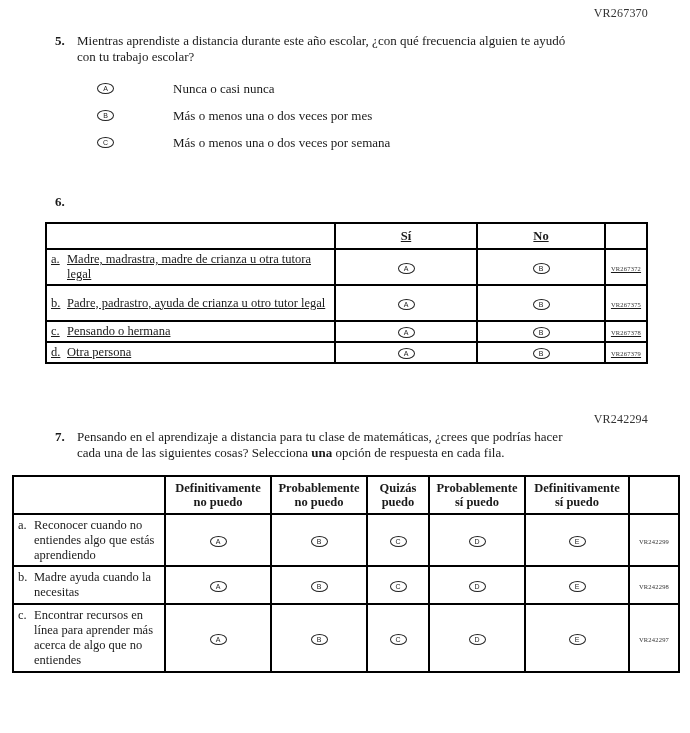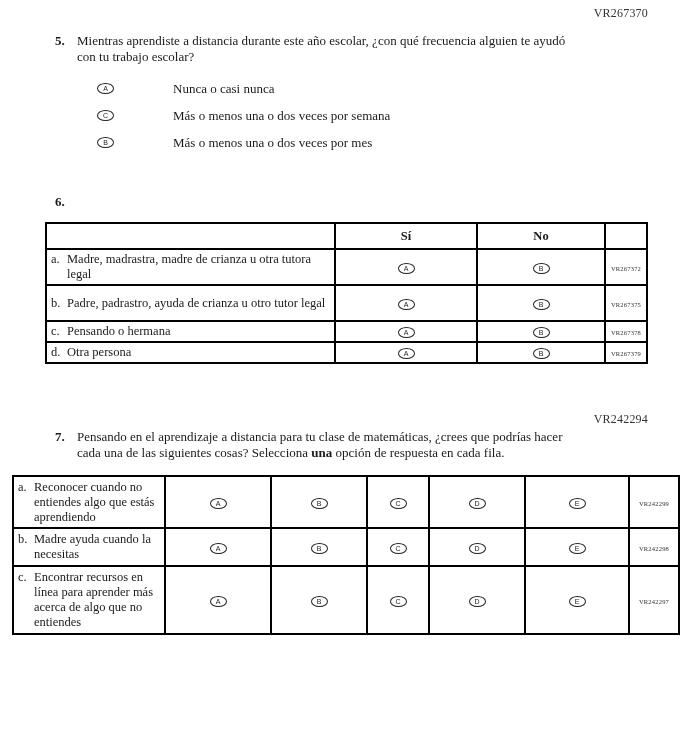--- a/index.html
+++ b/index.html
@@ -119,20 +119,21 @@
   }
   td.codecell{
     text-align:center;
     padding:1px;
   }
   td.codecell .vrcode{font-size:6.5px;}
   
   .t6{
     margin:12px 0 0 45px;
     width:601px;
+    text-decoration:underline;
   }
   .t6 .c-label{width:289px;}
   .t6 .c-yes{width:142px;}
   .t6 .c-no{width:128px;}
   .t6 .c-code{width:42px;}
   .t6 tr.head td{height:26px;}
   .t6 tr.r2{height:36px;}
   .t6 tr.r1{height:20px;}
   
   .t7{
@@ -166,26 +167,26 @@
     <div class="q-row">
       <span class="q-num">5.</span>
       <div class="q-body">
         <p class="q-text">Mientras aprendiste a distancia durante este año escolar, ¿con qué frecuencia alguien te ayudó con tu trabajo escolar?</p>
         <div class="options">
           <div class="option">
             <span class="oval">A</span>
             <span class="opt-label">Nunca o casi nunca</span>
           </div>
           <div class="option">
+            <span class="oval">B</span>
+            <span class="opt-label">Más o menos una o dos veces por mes</span>
+          </div>
+          <div class="option">
             <span class="oval">C</span>
             <span class="opt-label">Más o menos una o dos veces por semana</span>
-          </div>
-          <div class="option">
-            <span class="oval">B</span>
-            <span class="opt-label">Más o menos una o dos veces por mes</span>
           </div>
         </div>
       </div>
     </div>
   </section>
 
   <div class="sp-a"></div>
 
 
   <section style="margin-top:6px;">
@@ -277,20 +278,29 @@
       <colgroup>
         <col class="c-label">
           <col class="c-a1">
           <col class="c-a2">
           <col class="c-a3">
           <col class="c-a4">
           <col class="c-a5">
           <col class="c-code">
       </colgroup>
       <tbody>
+          <tr class="head">
+        <td class="hdr"></td>
+        <td class="hdr">Definitivamente no puedo</td>
+        <td class="hdr">Probablemente no puedo</td>
+        <td class="hdr">Quizás puedo</td>
+        <td class="hdr">Probablemente sí puedo</td>
+        <td class="hdr">Definitivamente sí puedo</td>
+        <td class="hdr"></td>
+      </tr>
 
       <tr class="ra">
         <td class="rowlabel">
           <div class="rl">
                 <span class="ltr">a.</span>
                 <span>Reconocer cuando no entiendes algo que estás aprendiendo</span>
               </div>
         </td>
         <td class="bubblecell"><span class="oval">A</span></td>
         <td class="bubblecell"><span class="oval">B</span></td>

